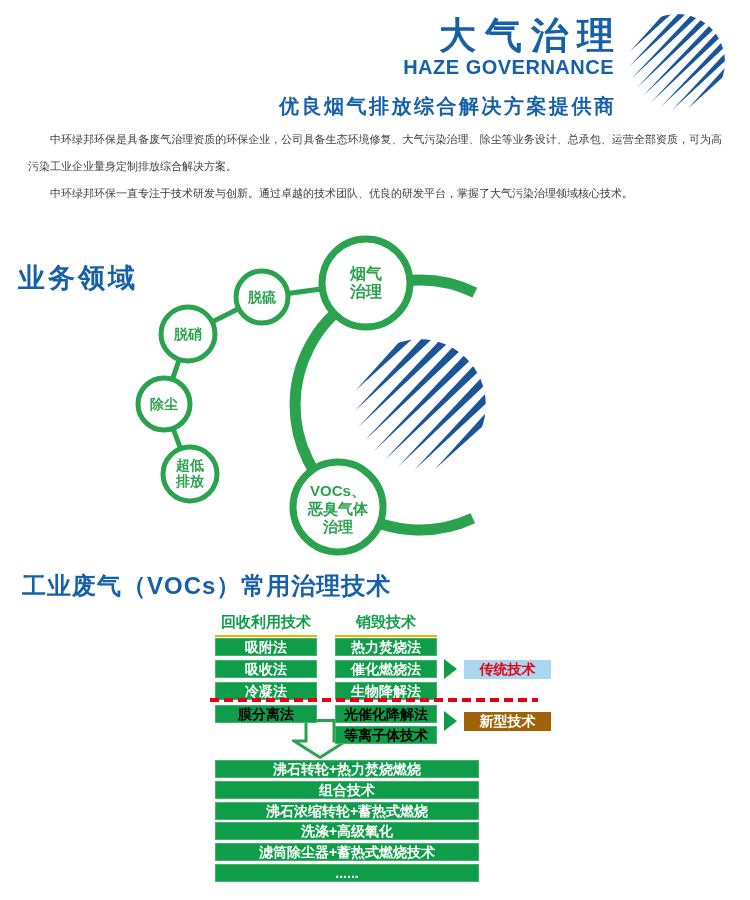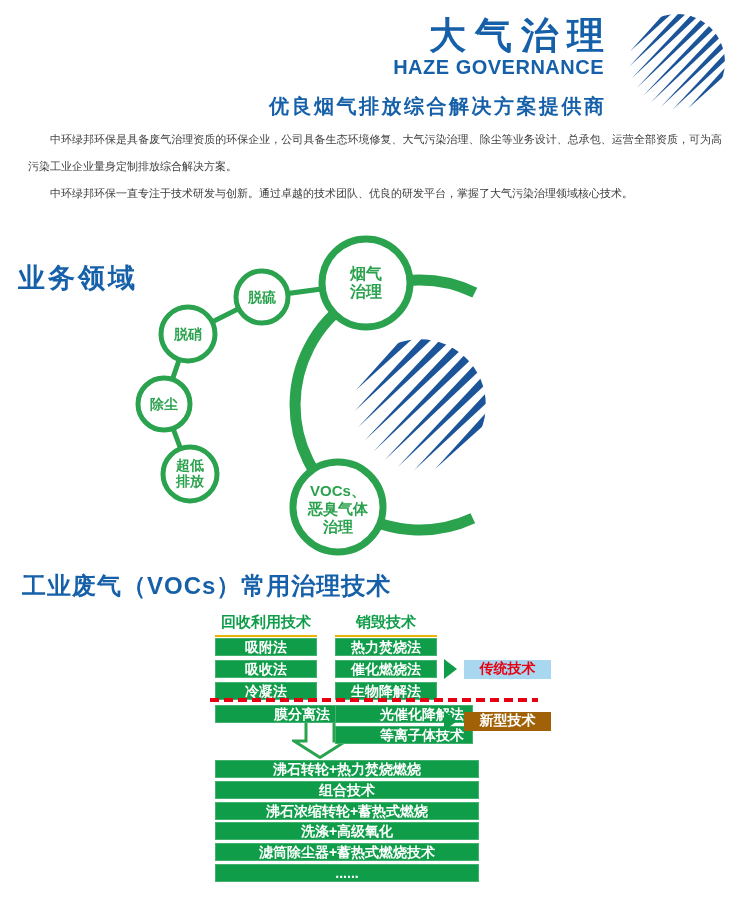--- a/index.html
+++ b/index.html
@@ -2,21 +2,21 @@
 <html><head>
 <meta charset="utf-8">
 <style>
   html,body { margin:0; padding:0; background:#fff; }
   .page {
     position:relative; width:750px; height:900px; background:#fff;
     font-family:"Liberation Sans","DejaVu Sans",sans-serif; overflow:hidden;
   }
 
   
-  .brand { position:absolute; top:16px; right:146px; text-align:right; color:#1660a9; }
+  .brand { position:absolute; top:16px; right:136px; text-align:right; color:#1660a9; }
   .brand-title { font-size:37px; font-weight:bold; letter-spacing:9px; margin-right:-9px; line-height:1.08; white-space:nowrap; }
   .brand-sub { font-size:20px; font-weight:bold; letter-spacing:0.5px; line-height:1.05; margin-top:1px; white-space:nowrap; }
   .brand-tagline { font-size:20px; font-weight:bold; letter-spacing:2.5px; margin-right:-2.5px; margin-top:15px; white-space:nowrap; }
   .brand-logo { position:absolute; left:623px; top:11px; width:108px; height:102px; color:#1b5499; }
 
   
   .intro { position:absolute; left:28px; top:126px; width:694px; color:#3c3c3c;
            font-size:11px; line-height:27px; text-align:justify; }
   .intro p { margin:0; text-indent:2em; }
 
@@ -28,34 +28,34 @@
   
   .diagram { position:absolute; left:120px; top:235px; width:460px; height:335px; }
   .diagram text { font-family:"Liberation Sans","DejaVu Sans",sans-serif; font-weight:bold; fill:#2aa24e; text-anchor:middle; }
 
   
   .col-header { position:absolute; top:613px; width:102px; text-align:center; color:#0f9d4a;
                 font-size:15px; font-weight:bold; border-bottom:2px solid #eab308; padding-bottom:3px; white-space:nowrap; }
   .fbox { position:absolute; height:18px; line-height:18px; background:#0f9d4a; color:#fff;
           font-size:14px; font-weight:bold; text-align:center; white-space:nowrap;
           box-shadow:inset 0 0 0 1px rgba(255,255,255,0.22); }
-  .fbox.yellow { color:#ffffff;padding-left:36px; }
+  .fbox.yellow { color:#000000; }
   .lcol { left:215px; width:102px; }
   .rcol { left:335px; width:102px; }
   .wbox { left:215px; width:264px; }
 
   .divider-dashed { position:absolute; left:210px; top:698px; width:328px; height:4px;
     background:repeating-linear-gradient(90deg,#e60012 0 9px,transparent 9px 14px); }
 
   .tri-right { position:absolute; left:444px; width:0; height:0;
     border-top:10px solid transparent; border-bottom:10px solid transparent; border-left:13px solid #0f9d4a; }
   .tri-trad { top:659px; } .tri-new { top:711px; }
 
   .side-label { position:absolute; left:464px; width:87px; height:19px; line-height:19px;
-    text-align:center; font-size:14px; font-weight:bold; white-space:nowrap;font-family:Liberation Mono, monospace; }
+    text-align:center; font-size:14px; font-weight:bold; white-space:nowrap; }
   .trad { top:660px; background:#aad7f0; color:#e60012; }
   .newt { top:712px; background:#a16207; color:#fff; }
 
   .down-arrow { position:absolute; left:292px; top:719px; }
 </style>
 </head>
 <body>
 
 <svg width="0" height="0" style="position:absolute" aria-hidden="true">
   <defs>

